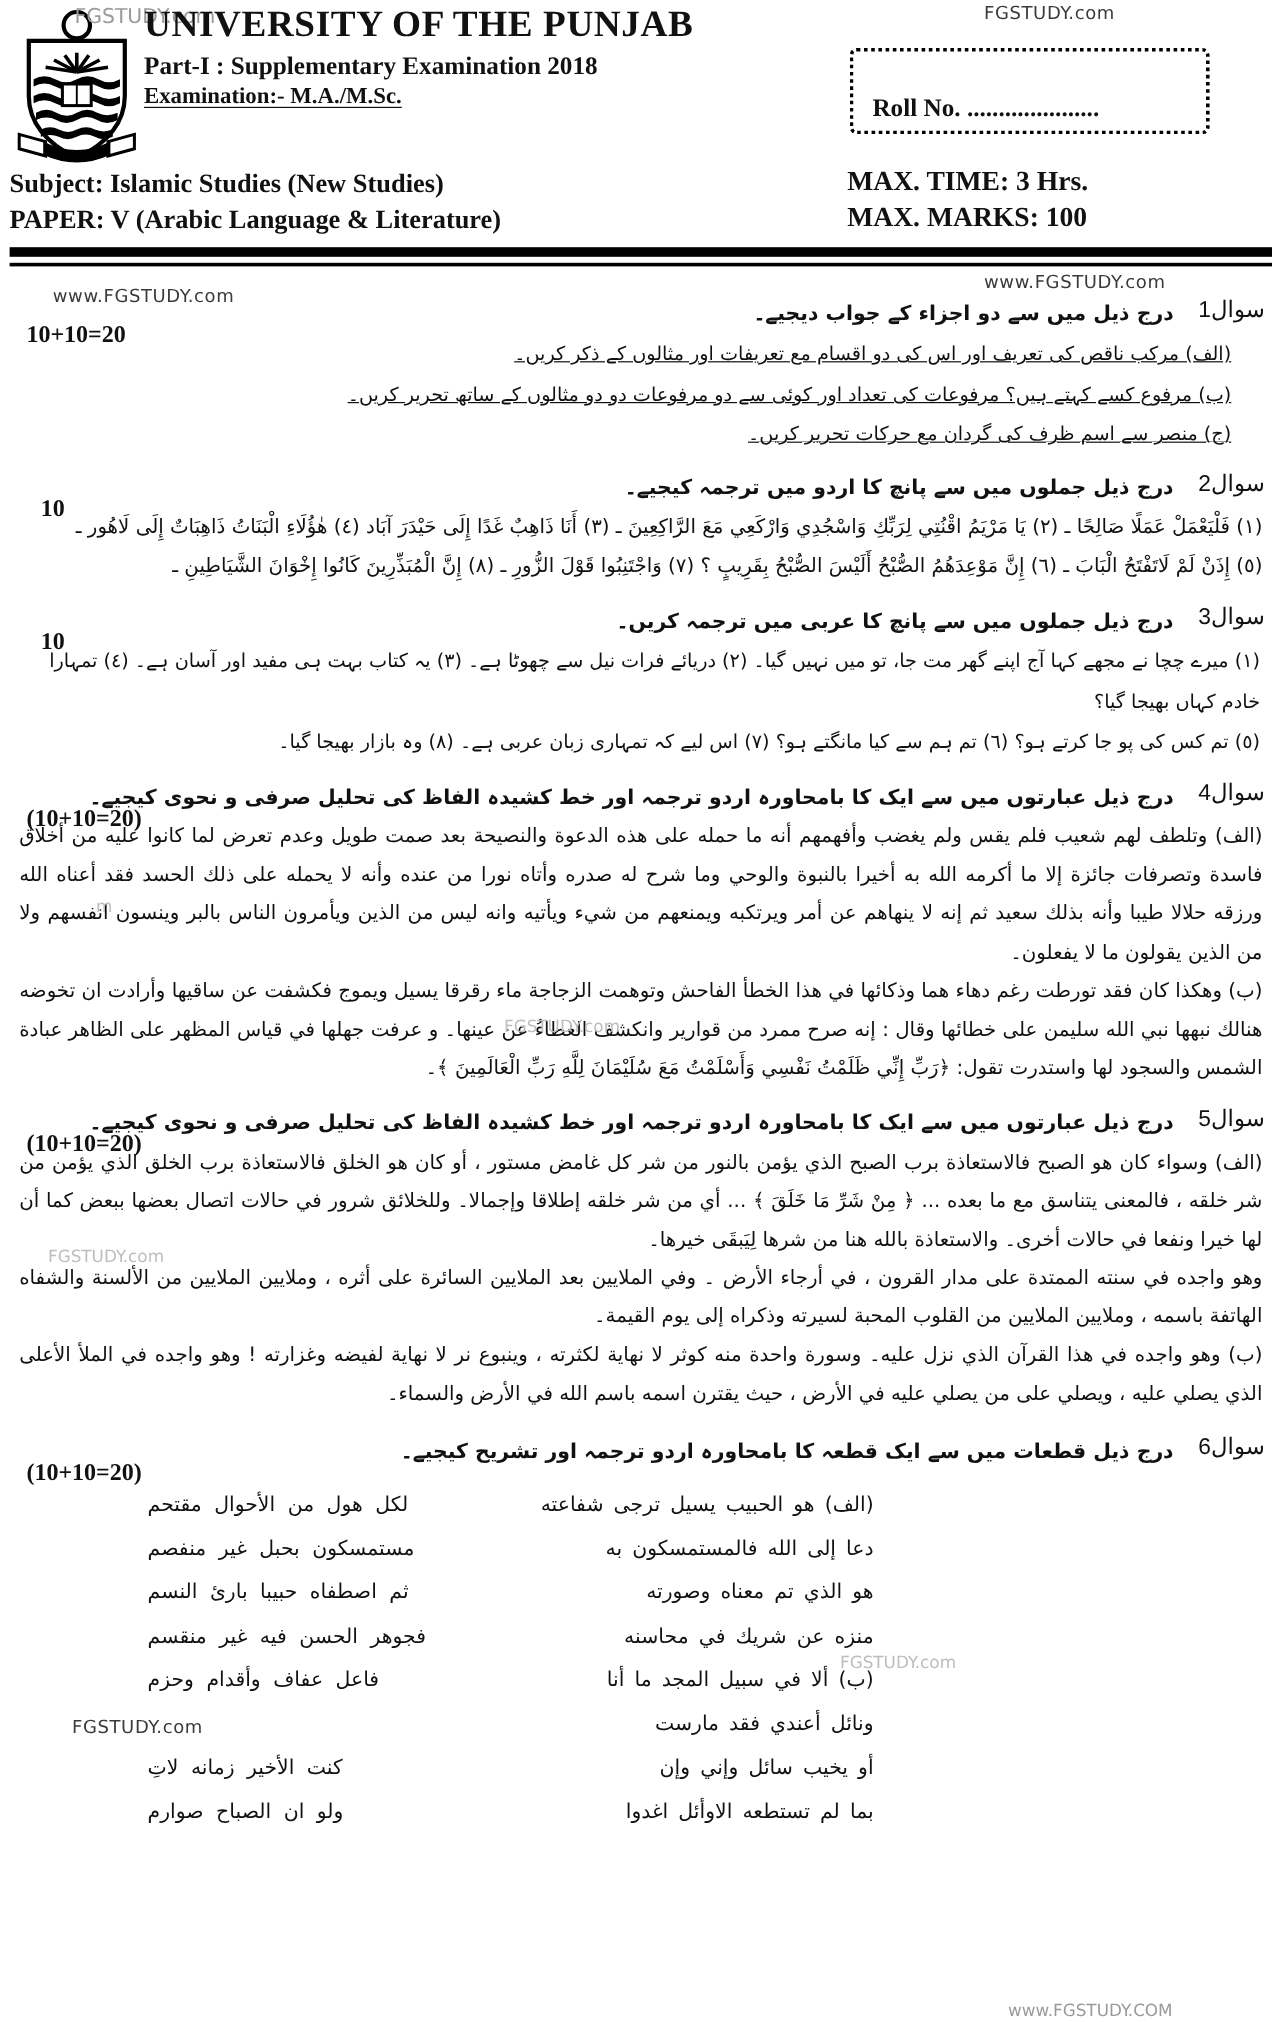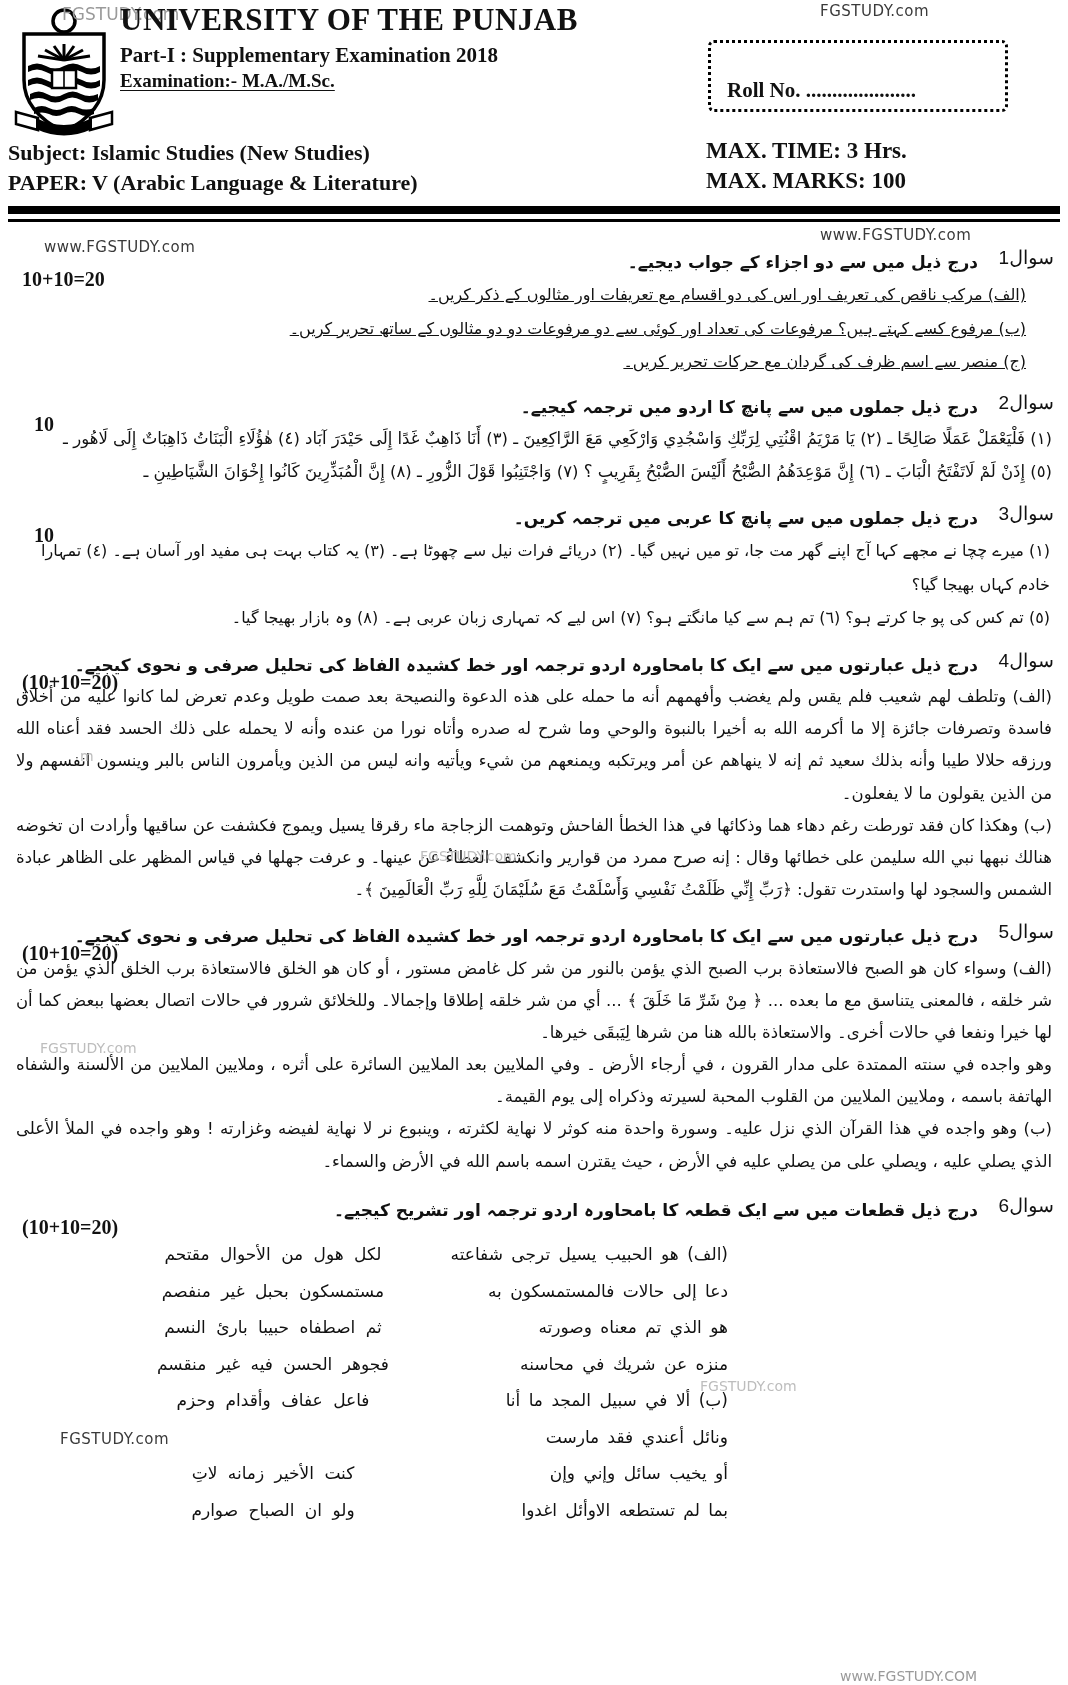--- a/index.html
+++ b/index.html
@@ -201,21 +201,21 @@
     padding-right: 340px;
   }
   .hemi-a {
     width: 305px;
     text-align: right;
     white-space: nowrap;
     word-spacing: 3px;
   }
   .hemi-b {
     width: 300px;
-    text-align: center;
+    text-align: left;
     white-space: nowrap;
     word-spacing: 5px;
   }
 
   
   .wm {
     position: absolute;
     font-family: "DejaVu Sans", sans-serif;
     font-size: 15px;
     color: #3a3a3a;
@@ -357,21 +357,21 @@
     <span class="qlabel" style="top:0;">سوال6</span>
     <div class="qhead-urdu">درج ذیل قطعات میں سے ایک قطعہ کا بامحاورہ اردو ترجمہ اور تشریح کیجیے۔</div>
   </div>
 
   <div class="poetry">
     <div class="verse">
       <div class="hemi-a">(الف) هو الحبيب يسيل ترجى شفاعته</div>
       <div class="hemi-b">لكل هول من الأحوال مقتحم</div>
     </div>
     <div class="verse">
-      <div class="hemi-a">دعا إلى حالات فالمستمسكون به</div>
+      <div class="hemi-a">دعا إلى الله فالمستمسكون به</div>
       <div class="hemi-b">مستمسكون بحبل غير منفصم</div>
     </div>
     <div class="verse">
       <div class="hemi-a">هو الذي تم معناه وصورته</div>
       <div class="hemi-b">ثم اصطفاه حبيبا بارئ النسم</div>
     </div>
     <div class="verse">
       <div class="hemi-a">منزه عن شريك في محاسنه</div>
       <div class="hemi-b">فجوهر الحسن فيه غير منقسم</div>
     </div>

